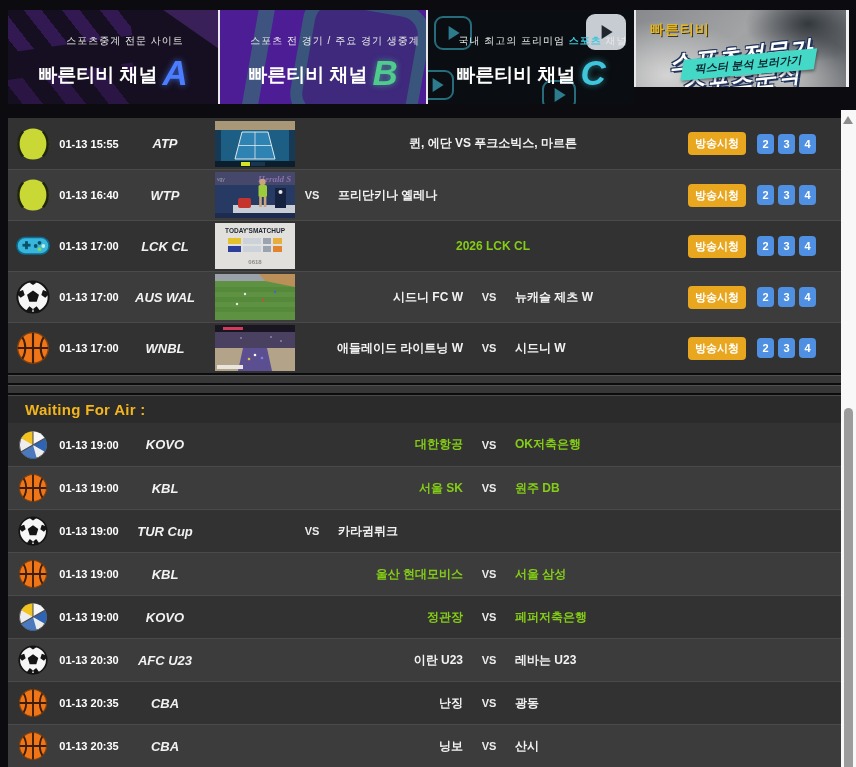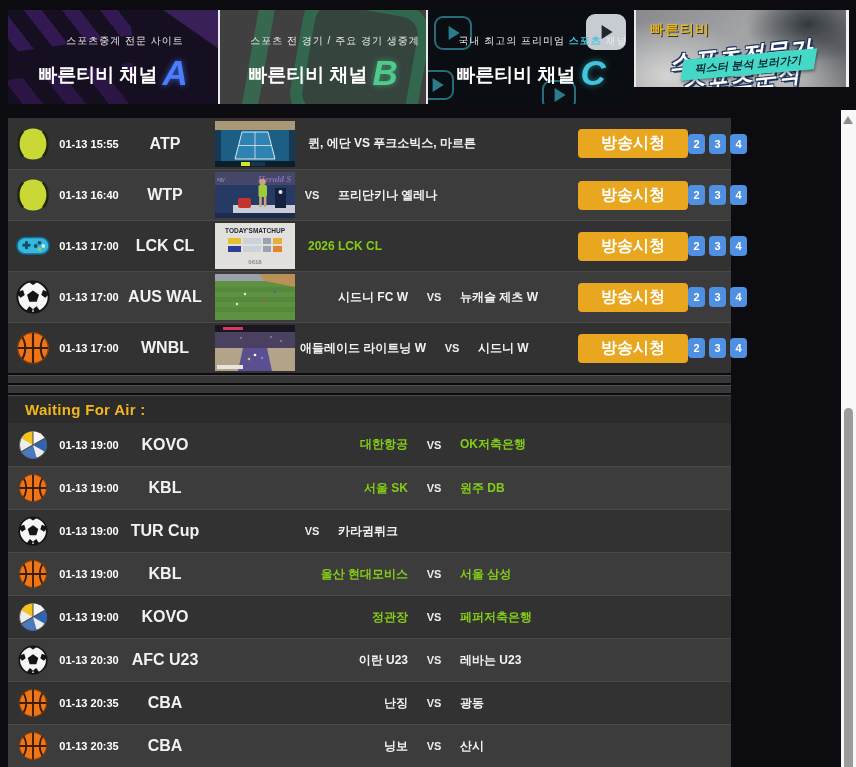--- a/index.html
+++ b/index.html
@@ -7,21 +7,21 @@
     width:856px;height:767px;overflow:hidden;position:relative;
     background:#0b0b10;
     font-family:"Liberation Sans","DejaVu Sans",sans-serif;
   }
   
   .banners{position:absolute;left:8px;top:10px;display:flex;align-items:flex-start;z-index:6;}
   .banner{height:94px;position:relative;overflow:hidden;cursor:pointer;flex:none;}
   .banner.b,.banner.c,.banner.d{border-left:2px solid #e9e9e9;}
   .banner.d{border-right:3px solid #f2f2f2;}
   .banner-a{width:210px;background:#160f21;}
-  .banner-b{width:206px;background:#404040;}
+  .banner-b{width:206px;background:#4c1d95;}
   .banner-c{width:206px;background:#0a0e12;}
   .banner-d{width:210px;height:77px;
     background:
       radial-gradient(90px 55px at 82% 18%, #33383d 0%, rgba(51,56,61,0) 70%),
       radial-gradient(120px 80px at 15% 85%, #d4d4d4 0%, rgba(212,212,212,0) 70%),
       radial-gradient(110px 70px at 70% 90%, #c2c2c2 0%, rgba(194,194,194,0) 70%),
       radial-gradient(70px 50px at 95% 60%, #5a5e63 0%, rgba(90,94,99,0) 75%),
       linear-gradient(135deg,#87898c 0%,#a3a4a6 45%,#6e7175 100%);
   }
   .tagline{margin-top:24px;text-align:center;color:#e9e9e9;font-size:10px;letter-spacing:1px;position:relative;z-index:2;white-space:nowrap;margin-left:24px;}
@@ -55,43 +55,43 @@
     text-shadow:2px 2px 0 #20345c,-1px -1px 0 #20345c,1px -1px 0 #20345c,-1px 1px 0 #20345c;transform:rotate(-6deg);}
   .banner-d .dline.first{margin-top:33px;}
   .banner-d .cta{position:absolute;left:50%;bottom:12px;transform:translateX(-44%) skewX(-14deg) rotate(-5deg);
     background:#43d9c6;color:#0c2430;font-size:11px;font-weight:900;padding:3px 13px;white-space:nowrap;z-index:3;box-shadow:1px 2px 3px rgba(0,0,0,.4);}
   
   .scrollbar{position:absolute;right:0;top:110px;bottom:0;width:15px;background:#f8f8f8;z-index:4;}
   .sb-up{position:absolute;top:6px;left:2px;width:0;height:0;cursor:pointer;
     border-left:5.5px solid transparent;border-right:5.5px solid transparent;border-bottom:8px solid #8d8d8d;}
   .sb-thumb{position:absolute;top:298px;left:3px;width:9px;height:400px;background:#9c9c9c;border-radius:5px;cursor:pointer;}
   
-  .content{position:absolute;left:8px;top:118px;width:723px;z-index:3;}
+  .content{position:absolute;left:8px;top:118px;width:833px;z-index:3;}
   .row{display:flex;align-items:center;background:#323232;box-sizing:border-box;}
   .row.alt{background:#3c3c3c;}
   #live-rows .row + .row, #waiting-rows .row + .row{border-top:1px solid #4a4a4a;}
   .live-row{height:51px;}
   .wait-row{height:43px;}
   .c-icon{width:50px;display:flex;justify-content:center;align-items:center;flex:none;}
   .live-row .c-icon svg{width:34px;height:34px;display:block;}
   .wait-row .c-icon svg{width:30px;height:30px;display:block;}
   .c-time{width:62px;text-align:center;color:#fff;font-size:11px;font-weight:bold;white-space:nowrap;flex:none;}
-  .c-league{width:90px;text-align:center;color:#f2f2f2;font-size:16px;font-weight:bold;white-space:nowrap;flex:none;}
+  .c-league{width:90px;text-align:center;color:#f2f2f2;font-size:13px;font-weight:bold;white-space:nowrap;flex:none;font-style:italic;}
   .c-thumb{width:90px;display:flex;justify-content:center;align-items:center;flex:none;}
   .thumb{width:80px;height:46px;display:block;overflow:hidden;cursor:pointer;}
   .thumb svg{display:block;width:80px;height:46px;}
   .c-match{flex:1 1 auto;display:flex;align-items:center;position:relative;font-size:12px;font-weight:bold;color:#f2f2f2;min-width:0;}
   .home{flex:1;text-align:right;padding-right:14px;white-space:nowrap;}
   .vs{width:24px;text-align:center;font-size:11px;color:#ececec;flex:none;}
   .away{flex:1;text-align:left;padding-left:14px;white-space:nowrap;}
-  .single{position:absolute;left:8px;right:0;text-align:left;white-space:nowrap;}
+  .single{position:absolute;left:8px;right:0;text-align:center;white-space:nowrap;}
   .gold{color:#84cc16;}
   .c-actions{width:163px;display:flex;align-items:center;flex:none;}
-  .watch-btn{background:#e9a61f;color:#fff;font-weight:bold;font-size:16px;border:none;border-radius:4px;
-    padding:4px 23px;margin-left:10px;cursor:pointer;font-family:inherit;white-space:nowrap;}
+  .watch-btn{background:#e9a61f;color:#fff;font-weight:bold;font-size:11px;border:none;border-radius:4px;
+    padding:4px 7px;margin-left:10px;cursor:pointer;font-family:inherit;white-space:nowrap;}
   .channels{margin-left:auto;margin-right:25px;display:flex;gap:4px;}
   .ch-btn{width:17px;height:20px;background:#4f90e2;color:#fff;font-size:11px;font-weight:bold;border:none;border-radius:4px;
     cursor:pointer;display:flex;align-items:center;justify-content:center;font-family:inherit;padding:0;}
   .sep-bar{height:7px;background:#373737;border-top:1px solid #505050;margin-top:2px;}
   .waiting-header{height:27px;line-height:28px;background:#2b2b2b;border-top:1px solid #4a4a4a;margin-top:2px;
     padding-left:17px;color:#f2b51c;font-size:15px;font-weight:bold;letter-spacing:.3px;}
 </style>
 </head>
 <body>
 

